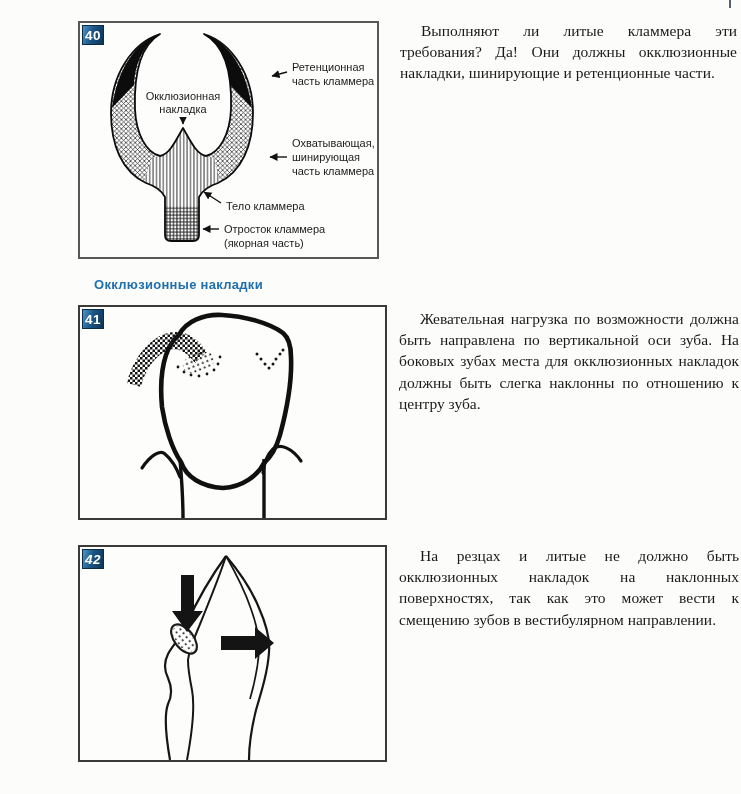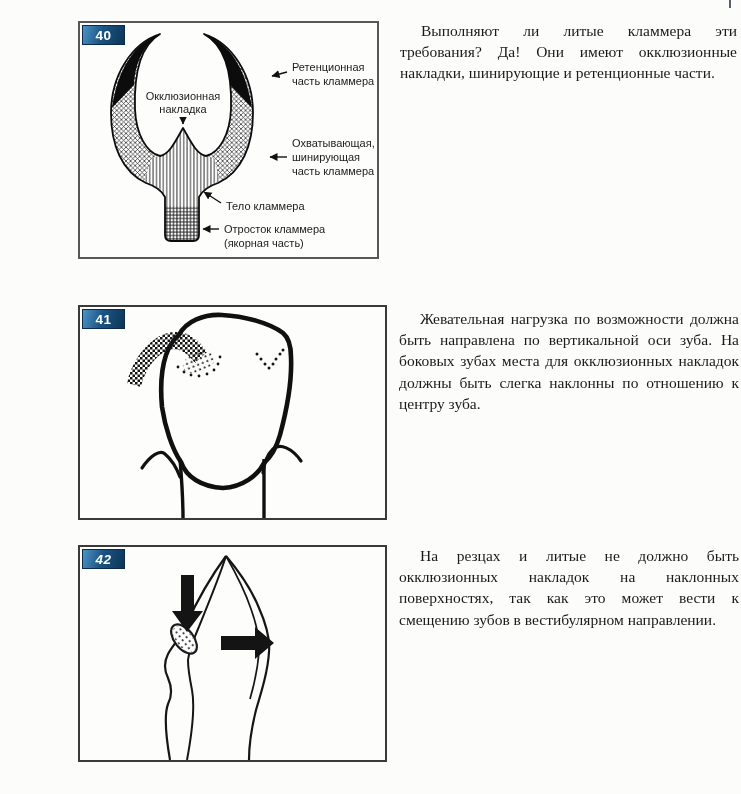--- a/index.html
+++ b/index.html
@@ -16,21 +16,21 @@
     position:absolute;
     background:#fdfdfc;
     box-sizing:border-box;
   }
   #fig40{left:78px;top:21px;width:301px;height:238px;border:2px solid #575757;}
   #fig41{left:78px;top:305px;width:309px;height:215px;border:2px solid #3a3a3a;}
   #fig42{left:78px;top:545px;width:309px;height:217px;border:2px solid #3a3a3a;font-style:italic;}
   .figure-box svg{position:absolute;left:0;top:0;}
   .badge{
     position:absolute;left:2px;top:2px;
-    width:43px;height:20px;
+    width:22px;height:20px;
     background:linear-gradient(105deg,#4c94c6 0%,#1c5585 45%,#0d3557 100%);
     border:1px solid #0a2c49;
     box-sizing:border-box;
     color:#ffffff;
     font-family:"Liberation Sans", sans-serif;
     font-weight:bold;font-size:13.5px;
     display:flex;align-items:center;justify-content:center;
     letter-spacing:0.5px;
   }
   .para{
@@ -80,21 +80,21 @@
         <circle cx="2.2" cy="2.2" r="1.05" fill="#141414"></circle>
       </pattern>
       <marker id="arr" markerWidth="9" markerHeight="9" refX="7.5" refY="4" orient="auto" markerUnits="userSpaceOnUse">
         <path d="M0,0 L8,4 L0,8 Z" fill="#111"></path>
       </marker>
     </defs>
   </svg>
 
   <div class="scan-tick"></div>
 
-  <div class="para" id="para-intro">Выполняют ли литые кламмера эти требования? Да! Они имеют окклюзионные накладки, шинирующие и ретенционные части.</div>
+  <div class="para" id="para-intro">Выполняют ли литые кламмера эти требования? Да! Они должны окклюзионные накладки, шинирующие и ретенционные части.</div>
 
   <div class="figure-box" id="fig40">
     <svg viewBox="0 0 297 234" width="297" height="234">
       <defs>
         <clipPath id="claspClip">
           <path d="M80,11 C52,20 31,52 31,90 C31,122 42,149 66,160 C75,163 82,168 85,174 L85,212 Q85,218 91,218 L113,218 Q119,218 119,212 L119,174 C122,168 129,163 138,160 C162,149 173,122 173,90 C173,52 152,20 124,11 C148,24 152,56 151,86 C150,112 139,130 126,133 C116,131 110,117 103,105 C96,117 90,131 80,133 C67,130 56,112 55,86 C54,56 58,24 80,11 Z"></path>
         </clipPath>
       </defs>
 
       <path d="M80,11 C52,20 31,52 31,90 C31,122 42,149 66,160 C75,163 82,168 85,174 L85,212 Q85,218 91,218 L113,218 Q119,218 119,212 L119,174 C122,168 129,163 138,160 C162,149 173,122 173,90 C173,52 152,20 124,11 C148,24 152,56 151,86 C150,112 139,130 126,133 C116,131 110,117 103,105 C96,117 90,131 80,133 C67,130 56,112 55,86 C54,56 58,24 80,11 Z" fill="#ffffff"></path>
@@ -131,20 +131,21 @@
       <text x="212" y="152">часть кламмера</text>
 
       <text x="146" y="187">Тело кламмера</text>
 
       <text x="144" y="210">Отросток кламмера</text>
       <text x="144" y="224">(якорная часть)</text>
     </svg>
     <div class="badge">40</div>
   </div>
 
+  <div class="section-heading">Окклюзионные накладки</div>
 
   <div class="figure-box" id="fig41">
     <svg viewBox="0 0 305 211" width="305" height="211">
 
       <path d="M99,28 C106,14 124,7 142,8 C164,9 190,16 203,26 C209,31 211,40 211,50 C212,72 207,102 200,128 C196,142 191,150 184,156 C178,168 163,180 143,181 C122,180 106,170 101,155 C92,142 85,120 82,100 C80,78 82,60 86,48 C89,39 93,33 99,28 Z" fill="none" stroke="#101010" stroke-width="4.6" stroke-linejoin="round" stroke-linecap="round"></path>
 
       <path d="M100,152 C102,176 103,195 103,211" fill="none" stroke="#101010" stroke-width="3.4"></path>
       <path d="M184,152 C184,176 184,195 184,211" fill="none" stroke="#101010" stroke-width="3.4"></path>
 
       <path d="M62,161 C70,149 80,142 85,147 C91,152 97,162 100,170" fill="none" stroke="#101010" stroke-width="3.2" stroke-linecap="round"></path>

